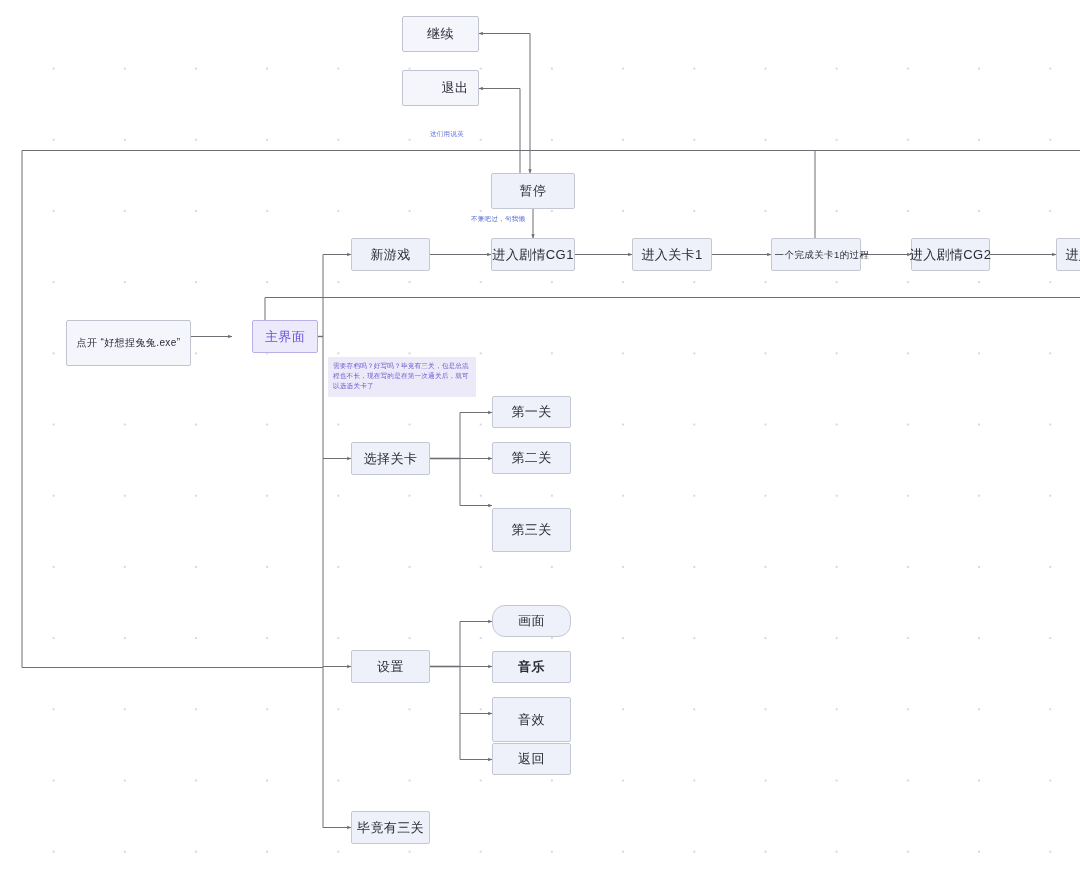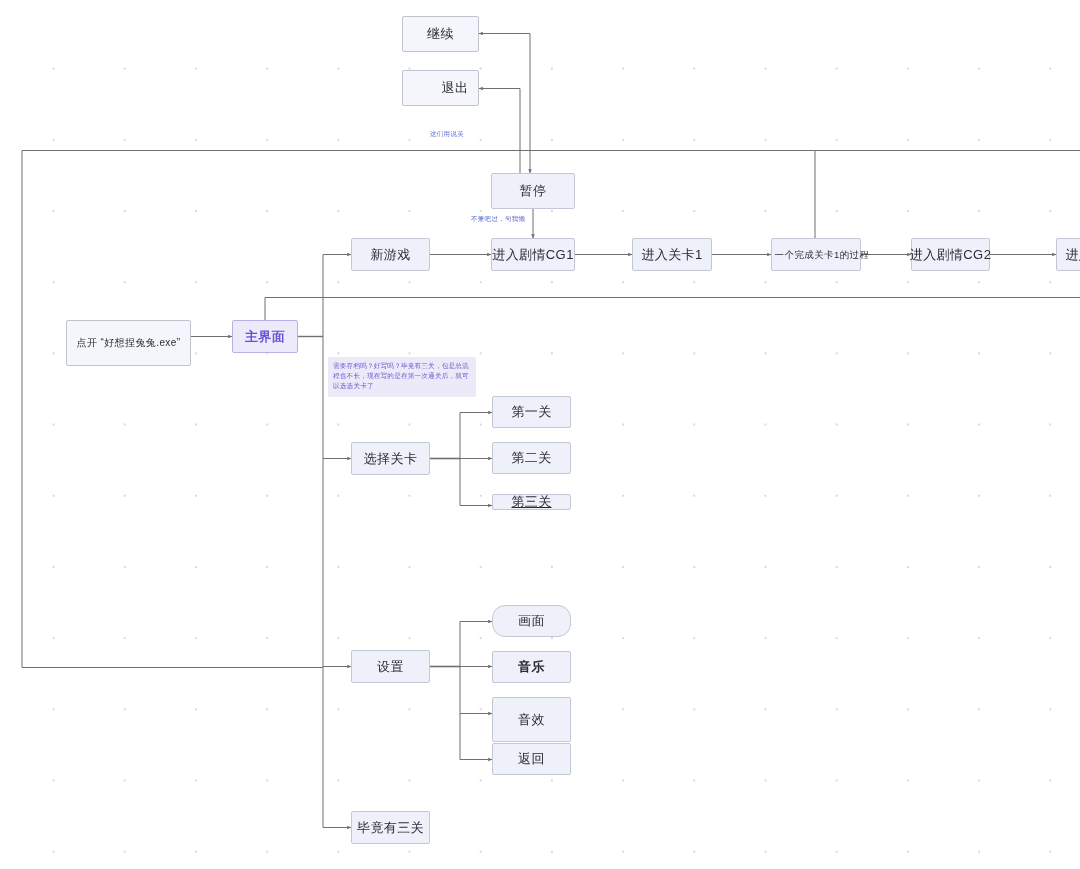--- a/index.html
+++ b/index.html
@@ -41,21 +41,22 @@
     color: #2b2b35;
     letter-spacing: 0.4px;
     line-height: 1.2;
     text-align: center;
     white-space: nowrap;
   }
   .node.accent {
     background: #edeafb;
     border: 1px solid #b9b0e8;
     color: #6a4fd8;
-    font-weight: bold;
+    font-weight: normal;
+    margin-left: 20px;
   }
   .node.plain {
     background: #f4f6fb;
     border: 1px solid #bfc4d0;
   }
   .edge-label {
     position: absolute;
     font-size: 6.5px;
     color: #5b6ed6;
     letter-spacing: 0.3px;
@@ -157,21 +158,21 @@
   <div class="node plain" style="left:66px;top:320px;width:125px;height:46px;font-size:10px;">点开 “好想捏兔兔.exe”</div>
 
   <div class="node accent" style="left:232px;top:320px;width:66px;height:33px;">主界面</div>
 
   <div class="node" style="left:492px;top:396px;width:79px;height:32px;">第一关</div>
 
   <div class="node" style="left:351px;top:442px;width:79px;height:33px;">选择关卡</div>
 
   <div class="node" style="left:492px;top:442px;width:79px;height:32px;">第二关</div>
 
-  <div class="node" style="left:492px;top:494px;width:79px;height:16px;text-decoration:underline;">第三关</div>
+  <div class="node" style="left:492px;top:508px;width:79px;height:44px;">第三关</div>
 
   <div class="node" style="left:492px;top:605px;width:79px;height:32px;border-radius:13px;">画面</div>
 
   <div class="node" style="left:351px;top:650px;width:79px;height:33px;">设置</div>
 
   <div class="node" style="left:492px;top:651px;width:79px;height:32px;font-weight:bold;">音乐</div>
 
   <div class="node" style="left:492px;top:697px;width:79px;height:45px;">音效</div>
 
   <div class="node" style="left:492px;top:743px;width:79px;height:32px;">返回</div>

